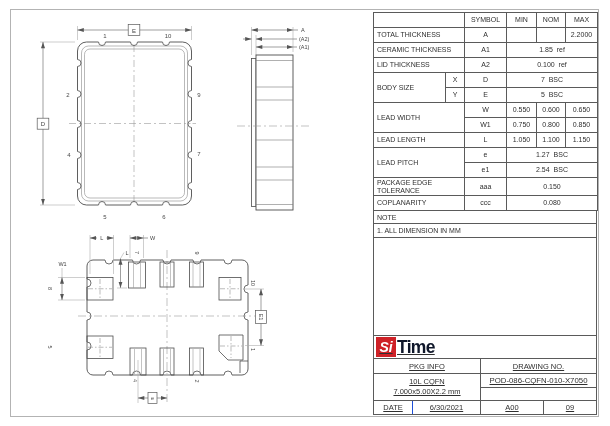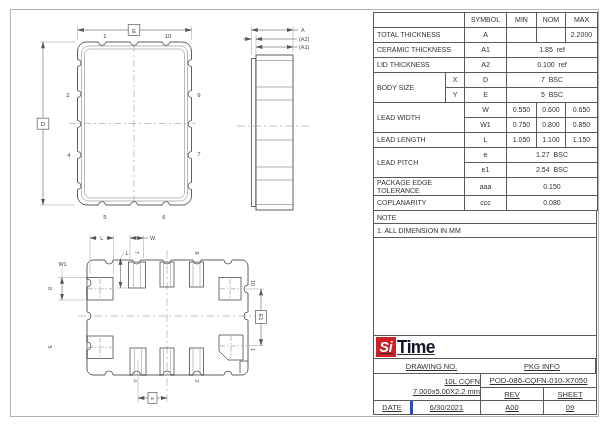--- a/index.html
+++ b/index.html
@@ -24,28 +24,28 @@
 
   .tb{border:1px solid #5a5a5a;margin-top:-1px;height:78px;display:flex;flex-direction:column;box-sizing:content-box;font-size:7.5px;color:#2f2f2f;text-decoration:underline;}
   .tb .cell{display:flex;align-items:center;justify-content:center;box-sizing:border-box;}
   .tb-logo{height:23px;border-bottom:1px solid #5a5a5a;display:flex;align-items:center;padding-left:2px;box-sizing:border-box;}
   .logo-si{display:inline-block;width:20px;height:20px;background:#ce2127;color:#fff;font-style:italic;font-weight:bold;font-size:14px;line-height:20px;text-align:center;}
   .logo-time{font-weight:bold;font-size:17.5px;color:#0f172a;letter-spacing:-0.7px;line-height:20px;margin-left:1px;}
   .tb-r2{height:15px;border-bottom:1px solid #5a5a5a;display:flex;box-sizing:border-box;}
   .tb-r2 .l{width:107px;border-right:1px solid #5a5a5a;}
   .tb-r2 .r{flex:1;}
   .tb-r3{height:27px;border-bottom:1px solid #5a5a5a;display:flex;box-sizing:border-box;}
-  .pkg-info{width:107px;border-right:1px solid #5a5a5a;display:flex;flex-direction:column;align-items:flex-end;justify-content:center;line-height:1.3;box-sizing:border-box;}
+  .pkg-info{width:107px;border-right:1px solid #5a5a5a;display:flex;flex-direction:column;align-items:center;justify-content:center;line-height:1.3;box-sizing:border-box;}
   .dn-right{flex:1;display:flex;flex-direction:column;text-align:right;}
   .dn-val{height:14px;border-bottom:1px solid #5a5a5a;font-size:7.8px;}
   .revsheet{flex:1;display:flex;}
   .revsheet .rev{width:63px;border-right:1px solid #5a5a5a;}
   .revsheet .sheet{flex:1;}
   .tb-r4{height:13px;display:flex;box-sizing:border-box;}
-  .tb-r4 .c1{width:39px;border-right:3px solid #1d4ed8;}
+  .tb-r4 .c1{width:39px;border-right:1px solid #1d4ed8;}
   .tb-r4 .c2{width:68px;border-right:1px solid #5a5a5a;}
   .tb-r4 .c3{width:63px;border-right:1px solid #5a5a5a;text-align:center;}
   .tb-r4 .c4{flex:1;}
 </style>
 </head>
 <body>
 
 <div class="sheet-border"></div>
 
 <svg class="views" viewBox="0 0 610 426">
@@ -272,34 +272,30 @@
       <span>1. ALL DIMENSION IN MM</span>
     </div>
   <div class="spacer-box"></div>
 
   <div class="tb">
     <div class="tb-logo">
       <span class="logo-si">Si</span>
         <span class="logo-time">Time</span>
     </div>
     <div class="tb-r2">
+      <div class="cell l">PKG INFO</div>
       <div class="cell r">DRAWING NO.</div>
-      <div class="cell l">PKG INFO</div>
     </div>
     <div class="tb-r3">
       <div class="pkg-info">
         <div>10L CQFN</div>
         <div>7.000x5.00X2.2 mm</div>
       </div>
       <div class="dn-right">
         <div class="cell dn-val">POD-086-CQFN-010-X7050</div>
-        <div class="revsheet">
-          <div class="cell rev">REV</div>
-          <div class="cell sheet">SHEET</div>
-        </div>
       </div>
     </div>
     <div class="tb-r4">
       <div class="cell c1">DATE</div>
       <div class="cell c2">6/30/2021</div>
       <div class="cell c3">A00</div>
       <div class="cell c4">09</div>
     </div>
   </div>
 </div>

